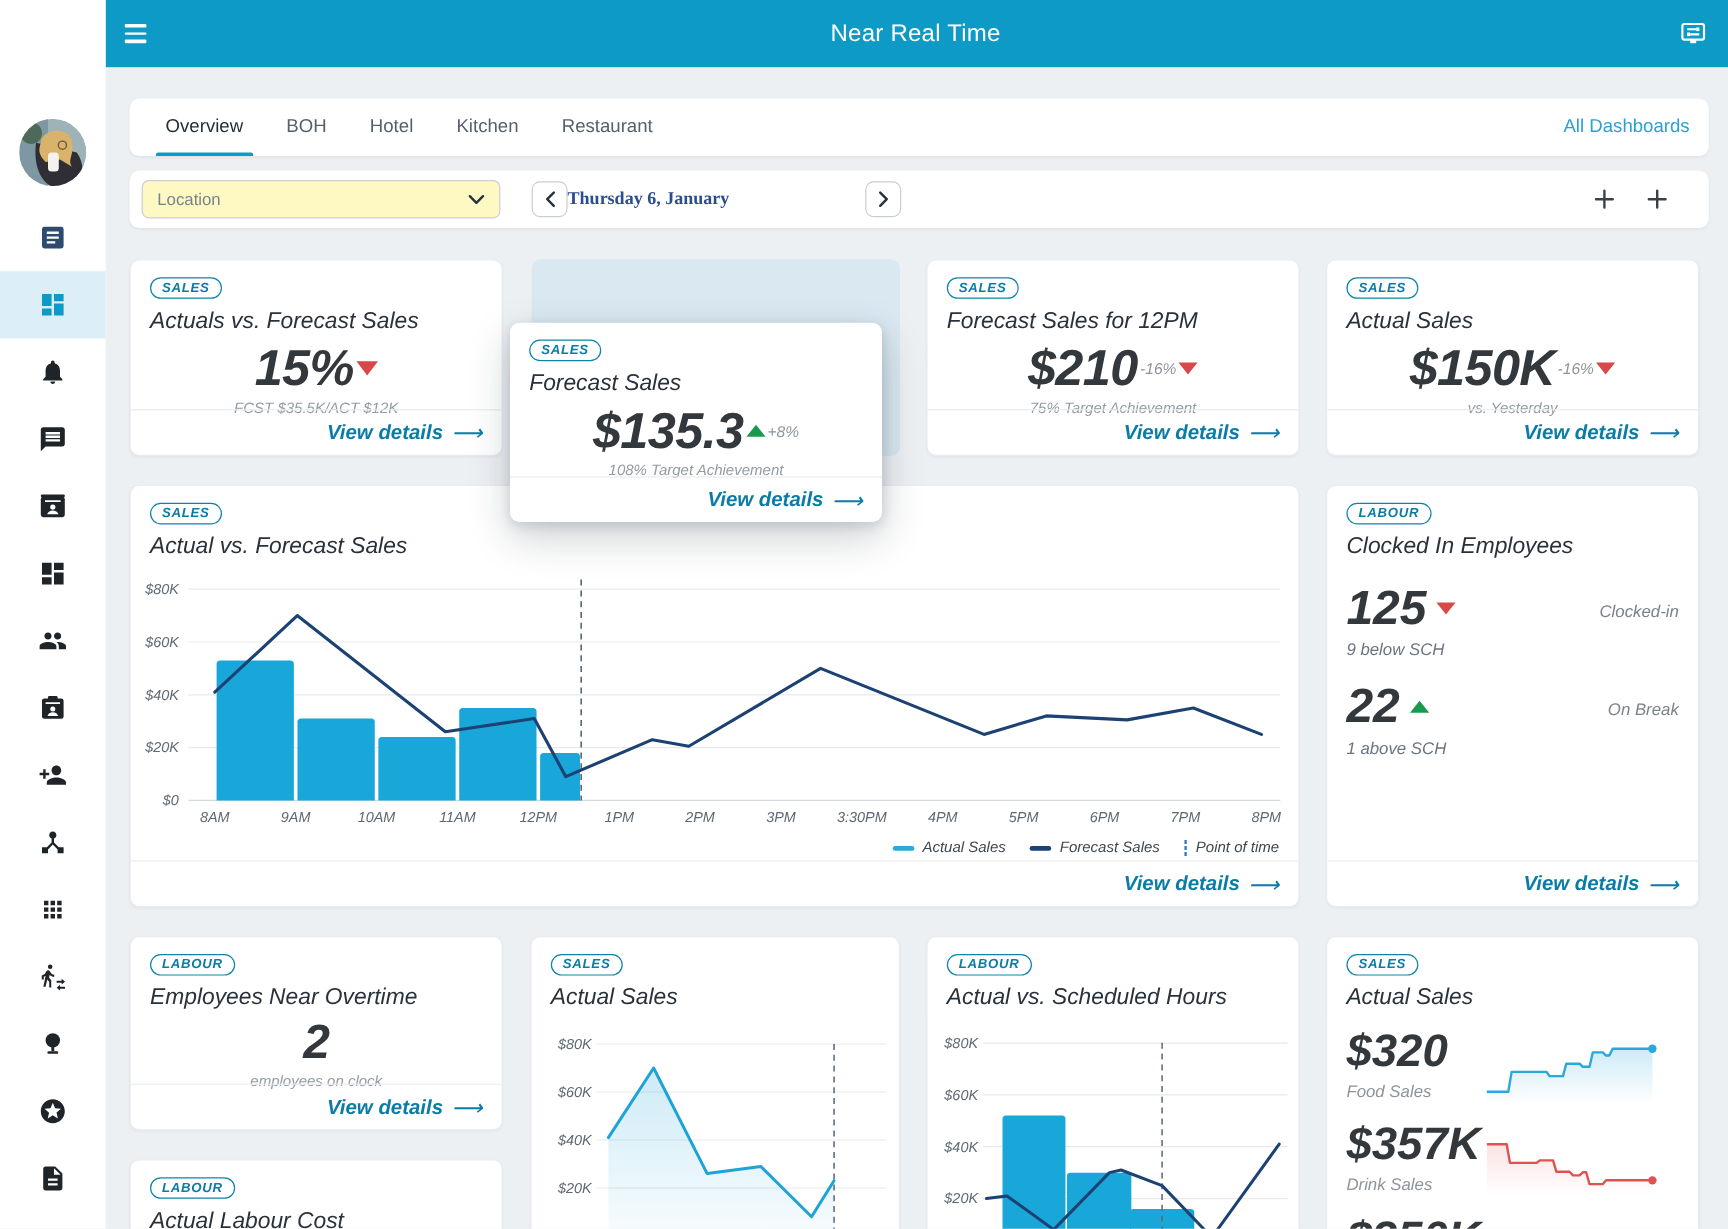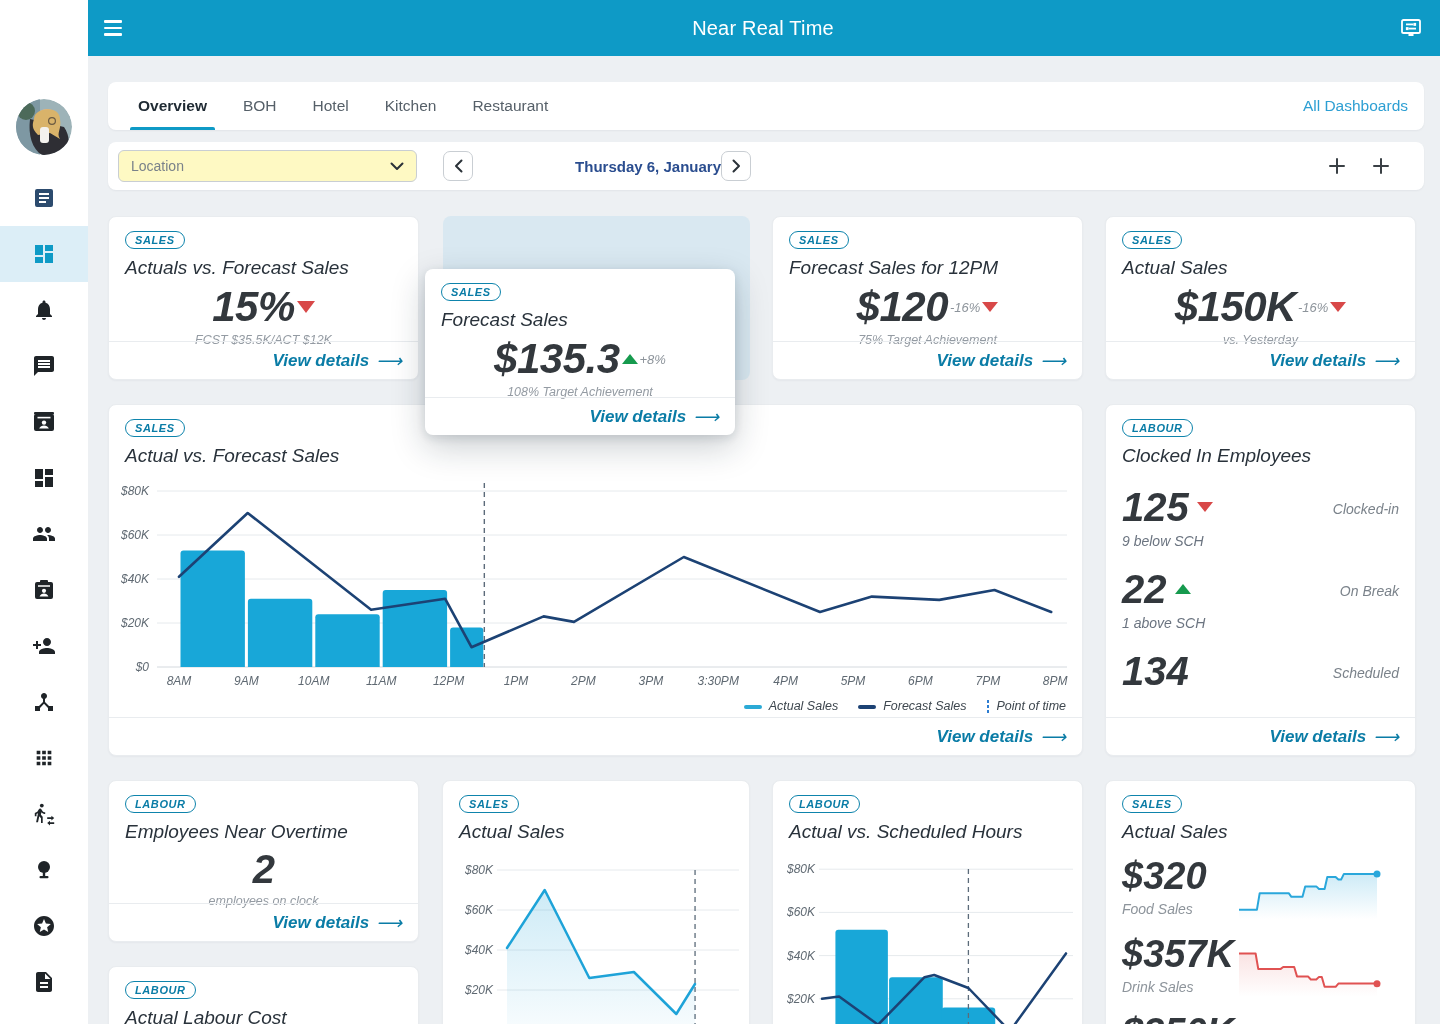--- a/index.html
+++ b/index.html
@@ -20,31 +20,31 @@
   .avatar { position:absolute; left:16px; top:99px; width:56px; height:56px; border-radius:50%; overflow:hidden; cursor:pointer; }
   .nav { position:absolute; top:170px; left:0; width:88px; }
   .nav-btn { width:88px; height:56px; display:flex; align-items:center; justify-content:center; cursor:pointer; }
   .nav-btn.active { background:#DCEEF7; }
 
   
   .panel { position:absolute; background:#fff; border-radius:8px; box-shadow:0 1px 2px rgba(18,28,40,.05); }
   .tabs-panel { left:108px; top:82px; width:1316px; height:48px; display:flex; align-items:stretch; padding:0 16px; }
   .tab { position:relative; display:flex; align-items:center; padding:0 14px; margin-right:8px;
          font-size:15.5px; color:#566069; cursor:pointer; }
-  .tab.active { color:#1F2A33; font-weight:700; }
+  .tab.active { color:#1F2A33; font-weight:400; }
   .tab.active::after { content:""; position:absolute; left:6px; right:6px; bottom:0; height:3px; background:#0E9AC6; border-radius:2px 2px 0 0; }
   .all-dash { margin-left:auto; display:flex; align-items:center; font-size:15.5px; color:#2D9FD3; cursor:pointer; }
 
   .filter-panel { left:108px; top:142px; width:1316px; height:48px; display:flex; align-items:center; padding:0 10px; }
   .loc-select { width:299px; height:32px; border:1px solid #C9CED3; border-radius:6px; display:flex; align-items:center;
                 justify-content:space-between; padding:0 12px; font-size:14px; color:#7A828A; cursor:pointer; background:#fef9c3; }
   .sq-btn { width:30px; height:30px; border:1px solid #C9CED3; border-radius:7px; background:#fff; display:flex;
             align-items:center; justify-content:center; cursor:pointer; }
   .prev-btn { margin-left:26px; }
-  .date-label { width:248px; text-align:right; font-size:15px; font-weight:600; color:#2A4D8F; cursor:pointer; }
+  .date-label { width:248px; text-align:left; font-size:15px; font-weight:600; color:#2A4D8F; cursor:pointer;font-family:Liberation Serif, serif; }
   .plus-group { margin-left:auto; display:flex; align-items:center; gap:22px; padding-right:22px; }
   .plus-btn { width:22px; height:22px; display:flex; align-items:center; justify-content:center; cursor:pointer; }
 
   
   .card { position:absolute; background:#fff; border-radius:8px; border:1px solid #E9ECEF;
           box-shadow:0 1px 2px rgba(18,28,40,.04);font-style:italic; }
   .badge { display:inline-block; margin:14px 0 0 16px; padding:2px 9px; border:1.6px solid #0E84AC; border-radius:10px;
            color:#0A7CA6; font-size:11px; font-weight:700; letter-spacing:.6px; }
   .card-title { margin:8px 16px 0 16px; font-size:19px; color:#29323B; font-weight:500; }
   .kpi-mid { display:flex; align-items:center; justify-content:center; margin-top:4px; gap:2px; }
@@ -282,21 +282,21 @@
         </span>
       </div>
   </div>
 
   <div class="drop-slot"></div>
 
   <div class="card" style="left:772px; top:216px; width:311px; height:164px;">
     <span class="badge">SALES</span>
     <div class="card-title">Forecast Sales for 12PM</div>
     <div class="kpi-mid">
-      <span class="kpi-value">$120</span>
+      <span class="kpi-value">$210</span>
       <span class="trend-col">
           <span class="trend-label">-16%</span>
           <span class="tri tri-down tri-sm"></span>
         </span>
     </div>
     <div class="kpi-cap">75% Target Achievement</div>
     <div class="card-footer">
         <span class="link">
           <span>View details</span>
           <span class="arr">⟶</span>
@@ -407,28 +407,20 @@
     <div class="metric-row">
       <div>
         <div class="metric-big">
             <span>22</span>
             <span class="tri tri-up tri-sm"></span>
           </div>
         <div class="metric-sub">1 above SCH</div>
       </div>
       <div class="metric-side">On Break</div>
     </div>
-    <div class="metric-row">
-      <div>
-          <div class="metric-big">
-            <span>134</span>
-          </div>
-        </div>
-      <div class="metric-side">Scheduled</div>
-    </div>
     <div class="card-footer">
         <span class="link">
           <span>View details</span>
           <span class="arr">⟶</span>
         </span>
       </div>
   </div>
 
   <div class="card" style="left:108px; top:780px; width:311px; height:162px;">
     <span class="badge">LABOUR</span>

